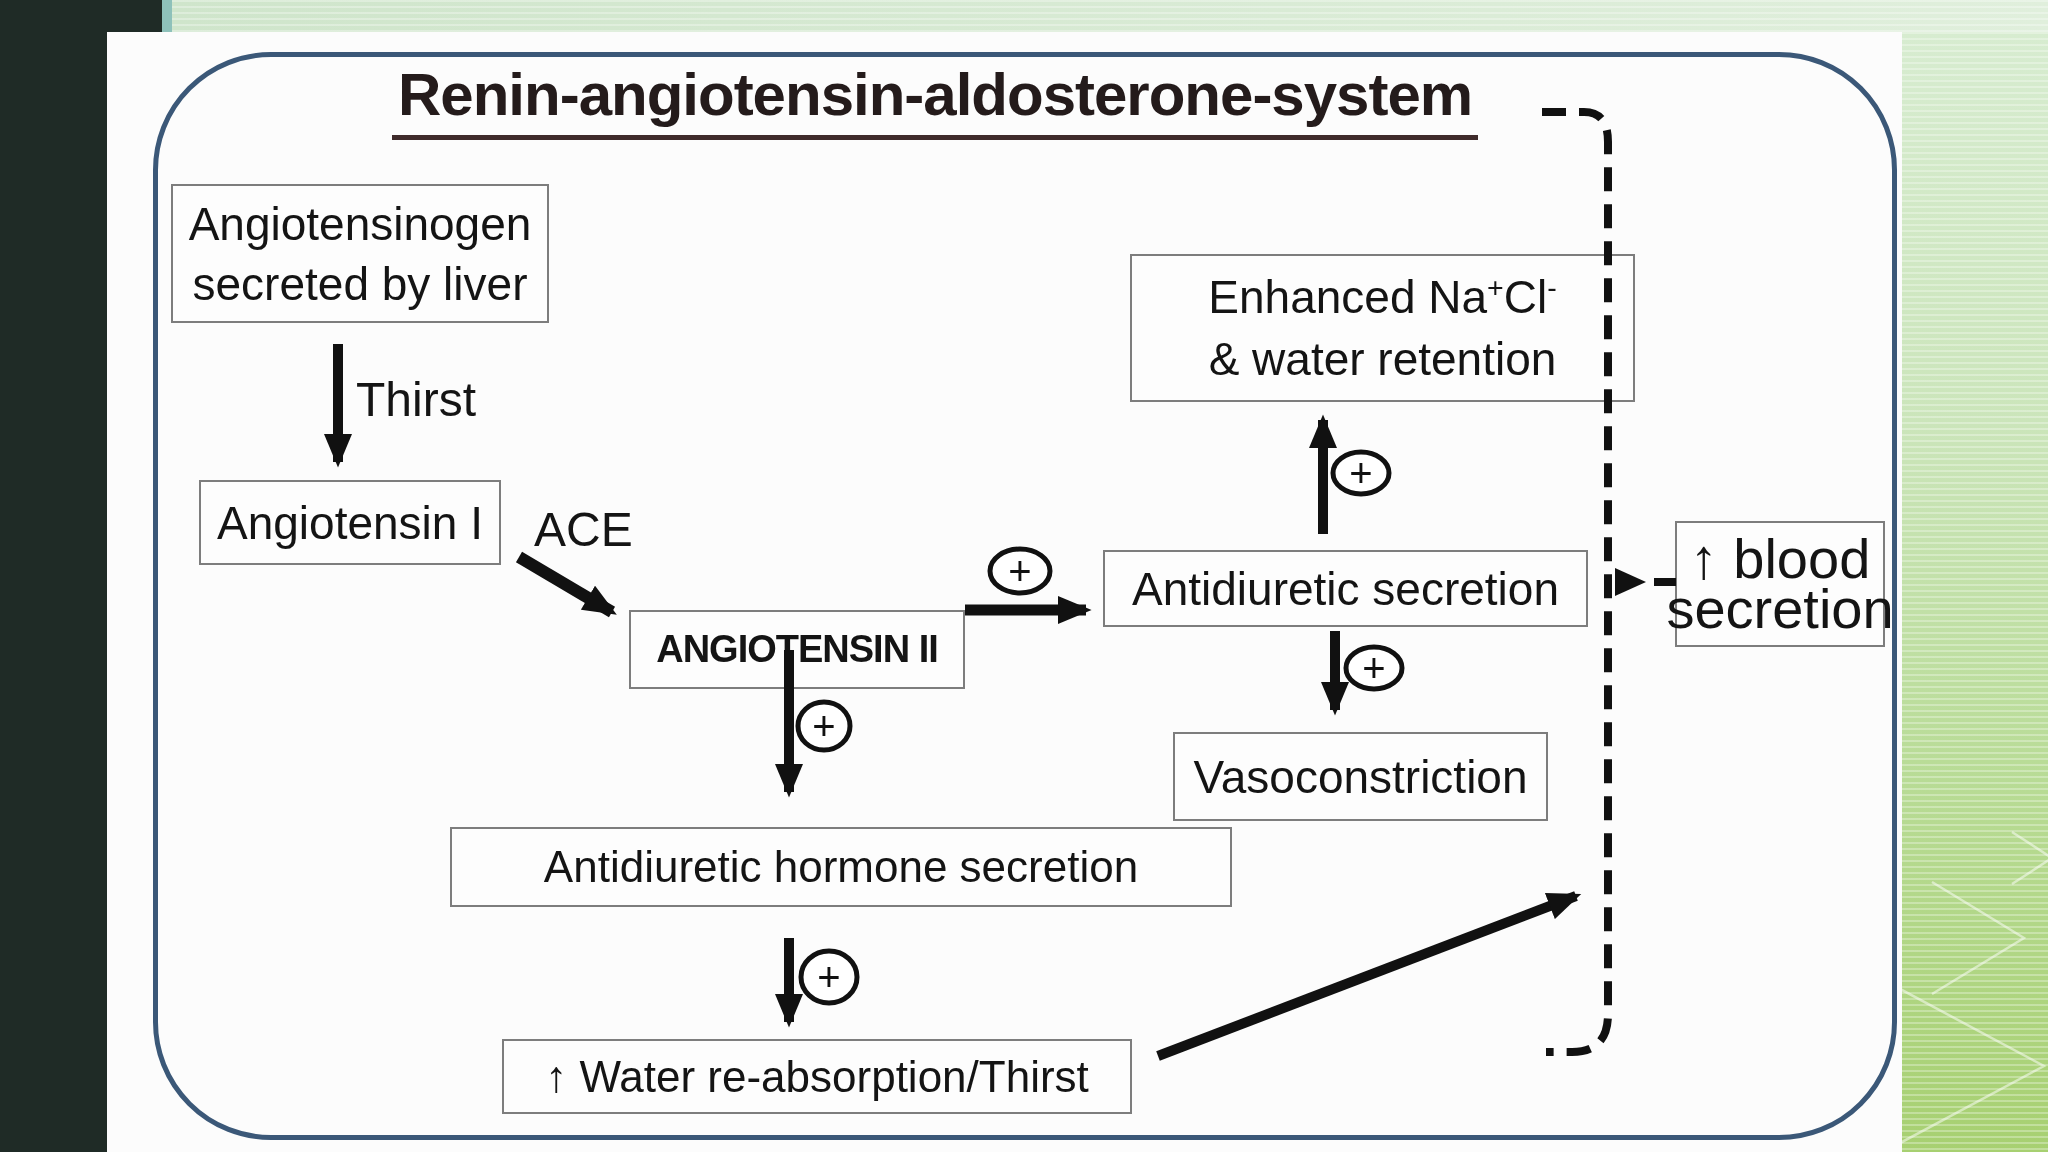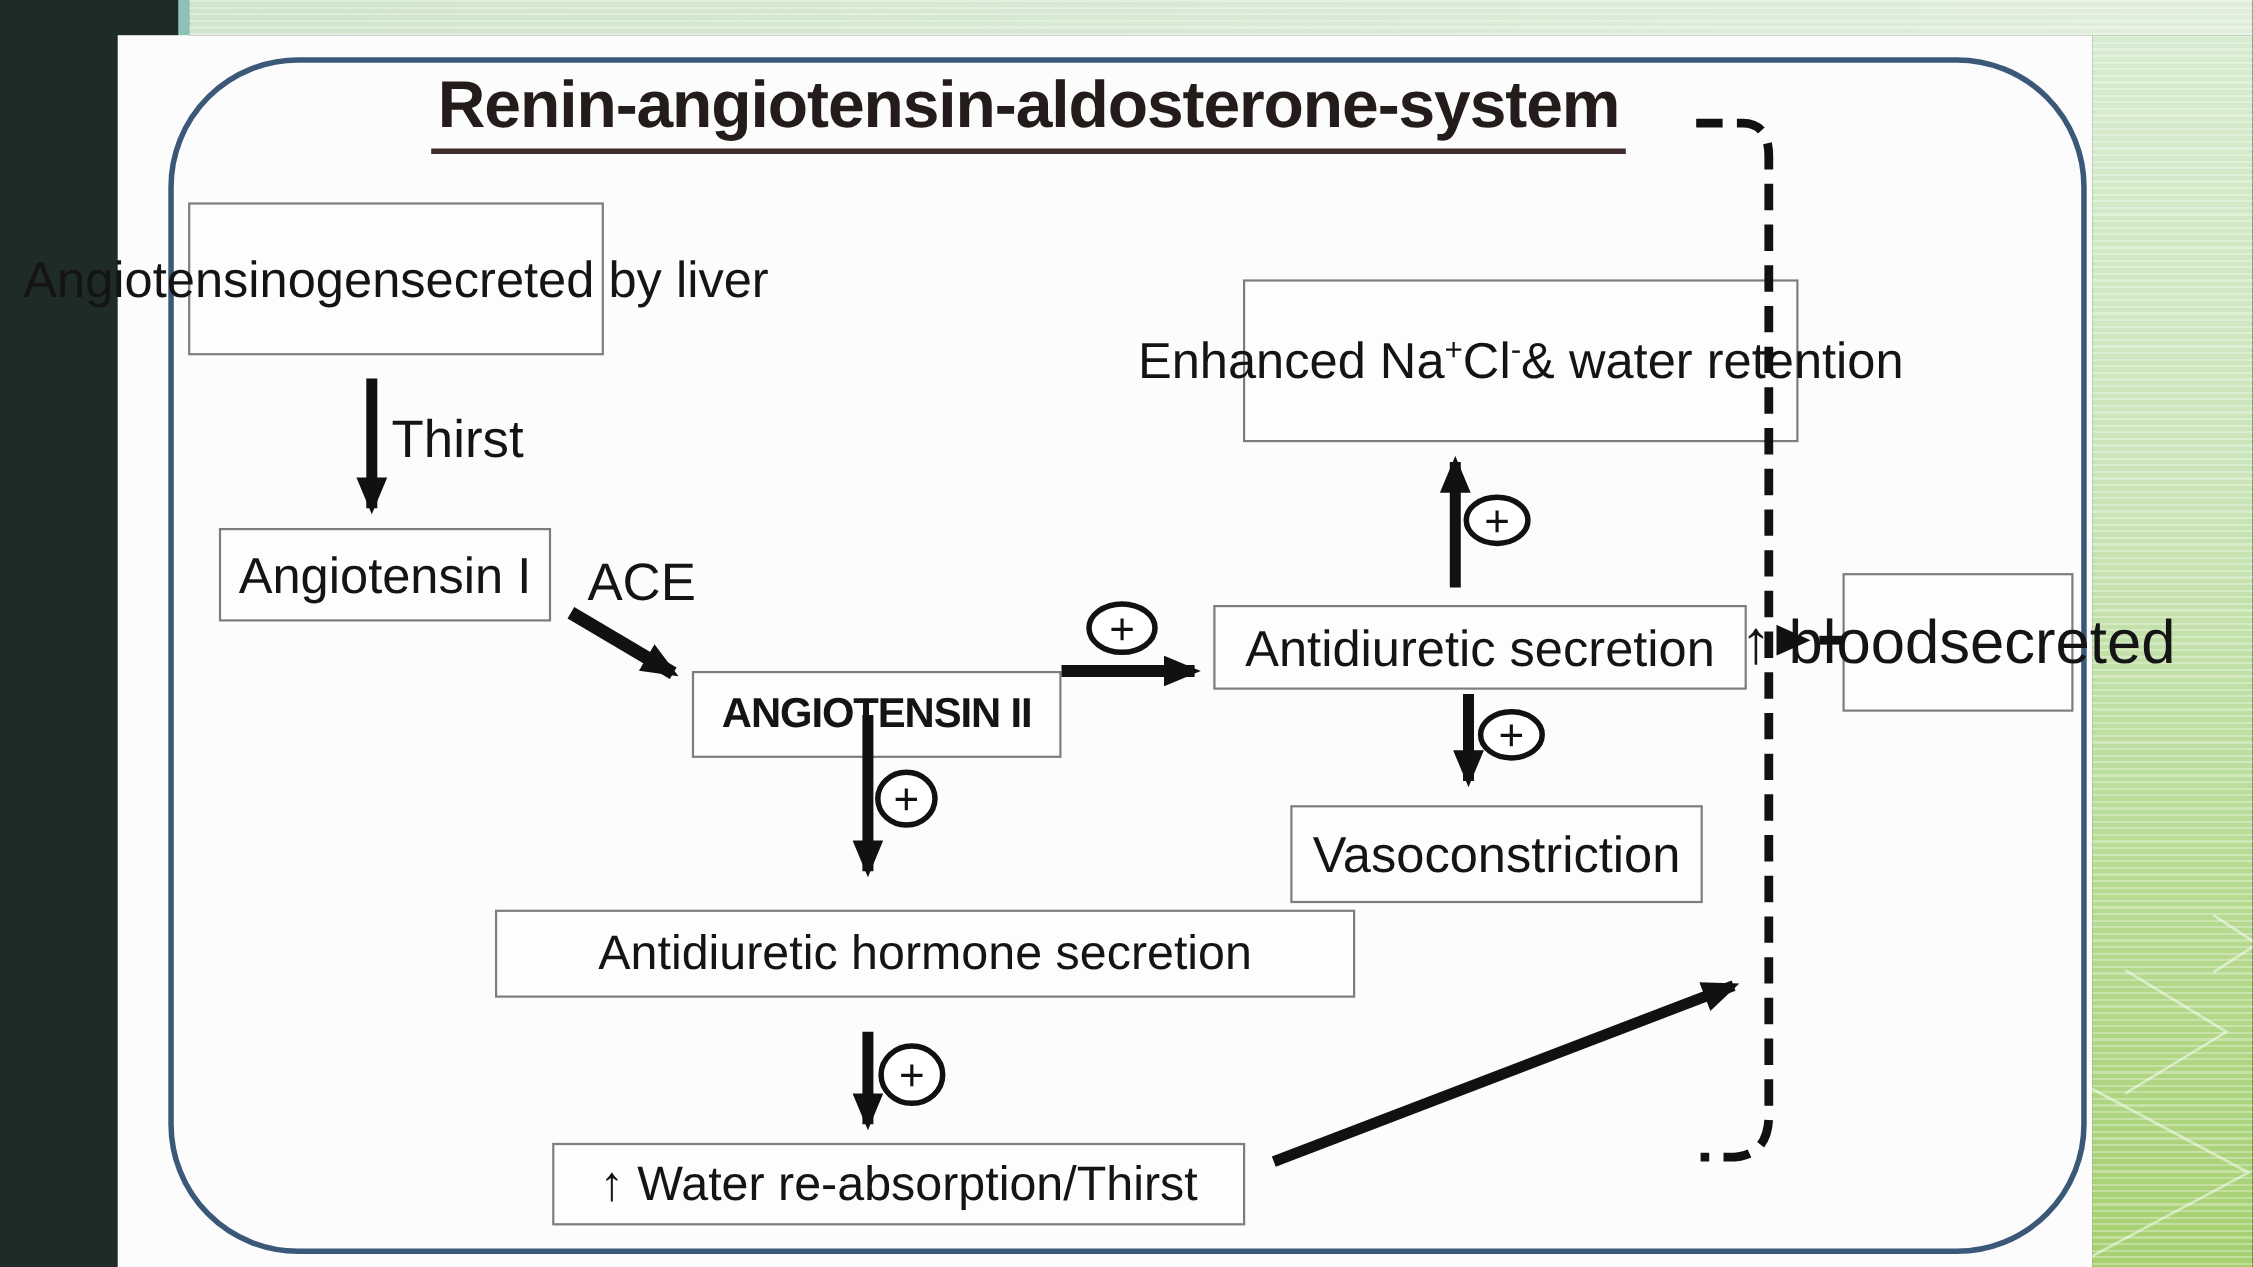--- a/index.html
+++ b/index.html
@@ -29,21 +29,21 @@
     background:#fcfcfc; z-index:2;
   }
   .slide-border {
     position:absolute; left:153px; top:52px; width:1744px; height:1088px;
     border:5px solid #3b5878; border-radius:118px; box-sizing:border-box; z-index:3;
   }
   
   .node {
     position:absolute; z-index:3; box-sizing:border-box;
     background:#fdfdfd; border:2px solid #7d7d7d;
-    display:flex; flex-direction:row; align-items:center; justify-content:center;
+    display:flex; flex-direction:column; align-items:center; justify-content:center;
     text-align:right; white-space:nowrap; color:#141414;
   }
   .lbl { position:absolute; z-index:3; white-space:nowrap; color:#141414; }
   .title {
     position:absolute; left:392px; top:60px; z-index:3;
     font-size:60px; font-weight:700; letter-spacing:-1px; color:#241b1b;
     border-bottom:5px solid #3f2b2b; padding:0 6px 6px 6px; white-space:nowrap;
   }
   sup { font-size:62%; vertical-align:super; line-height:0; }
   
@@ -105,21 +105,21 @@
   <div class="node" style="left:450px; top:827px; width:782px; height:80px; font-size:44px;">
     <span>Antidiuretic hormone secretion</span>
   </div>
 
   <div class="node" style="left:502px; top:1039px; width:630px; height:75px; font-size:44px;">
     <span>↑ Water re-absorption/Thirst</span>
   </div>
 
   <div class="node" style="left:1675px; top:521px; width:210px; height:126px; font-size:56px; line-height:50px;">
     <span>↑ blood</span>
-    <span>secreted</span>
+    <span>secretion</span>
   </div>
 
   <div class="lbl" style="left:356px; top:372px; font-size:48px;">Thirst</div>
   <div class="lbl" style="left:534px; top:502px; font-size:48px;text-align:center;">ACE</div>
 
   <svg class="overlay" viewBox="0 0 2048 1152">
     <defs>
       <marker id="ah" viewBox="0 0 12 10" refX="10" refY="5" markerWidth="34" markerHeight="28" orient="auto" markerUnits="userSpaceOnUse">
         <path d="M0,0 L12,5 L0,10 Z" fill="#111"></path>
       </marker>

